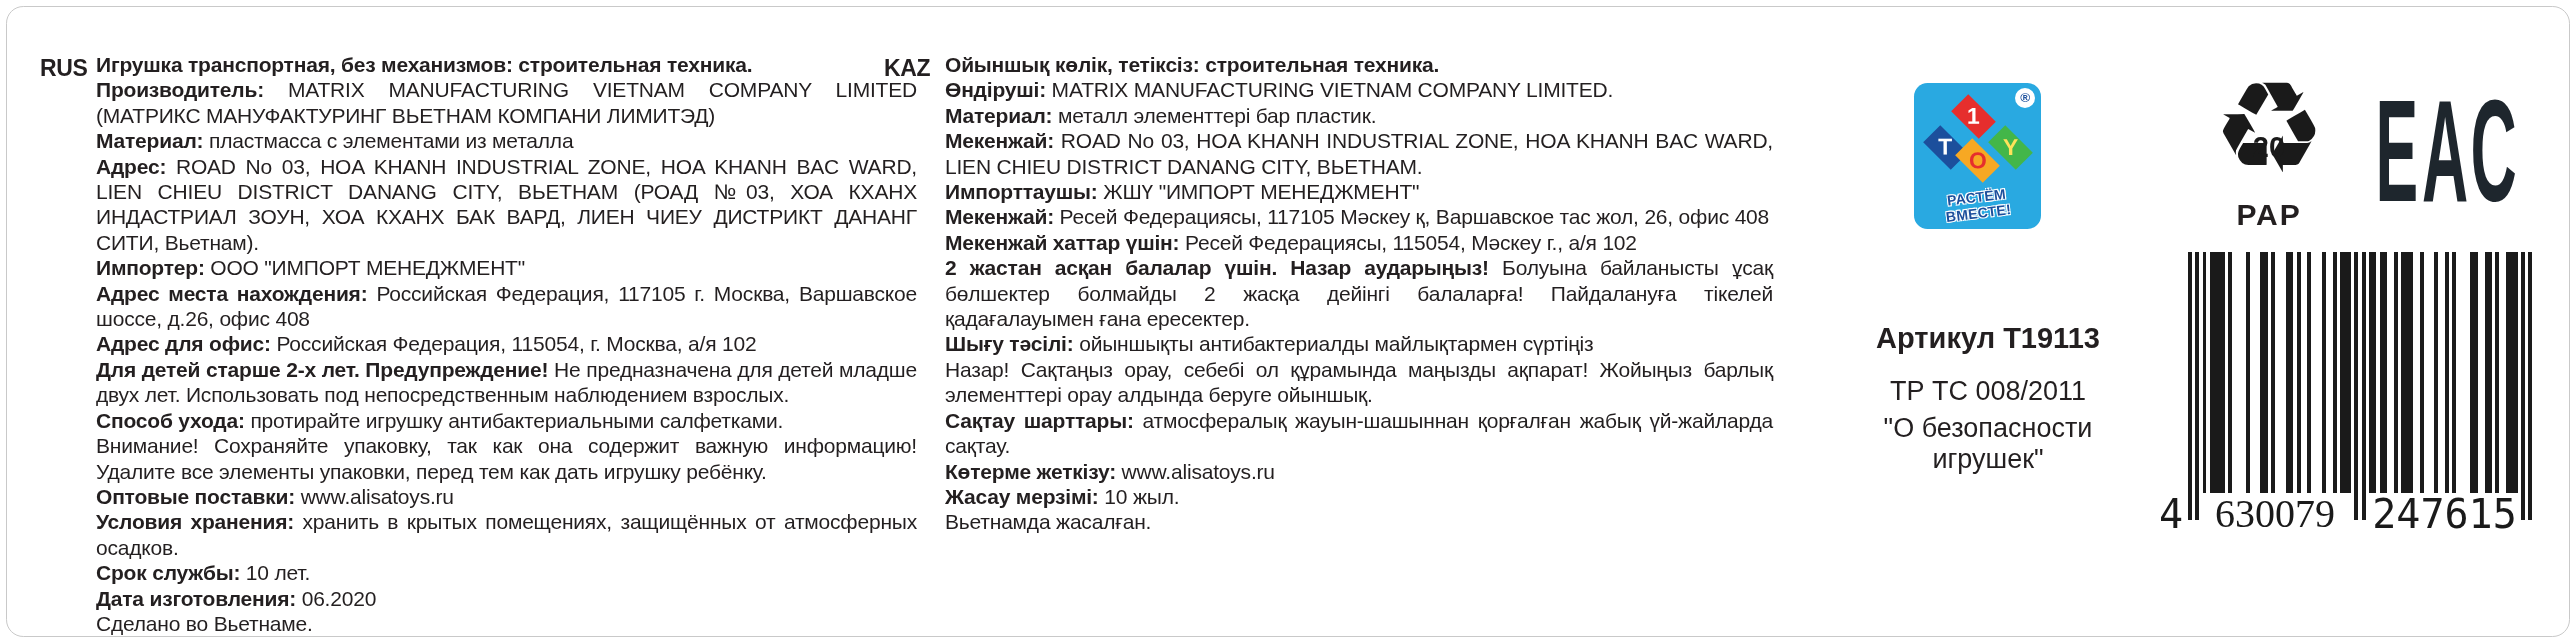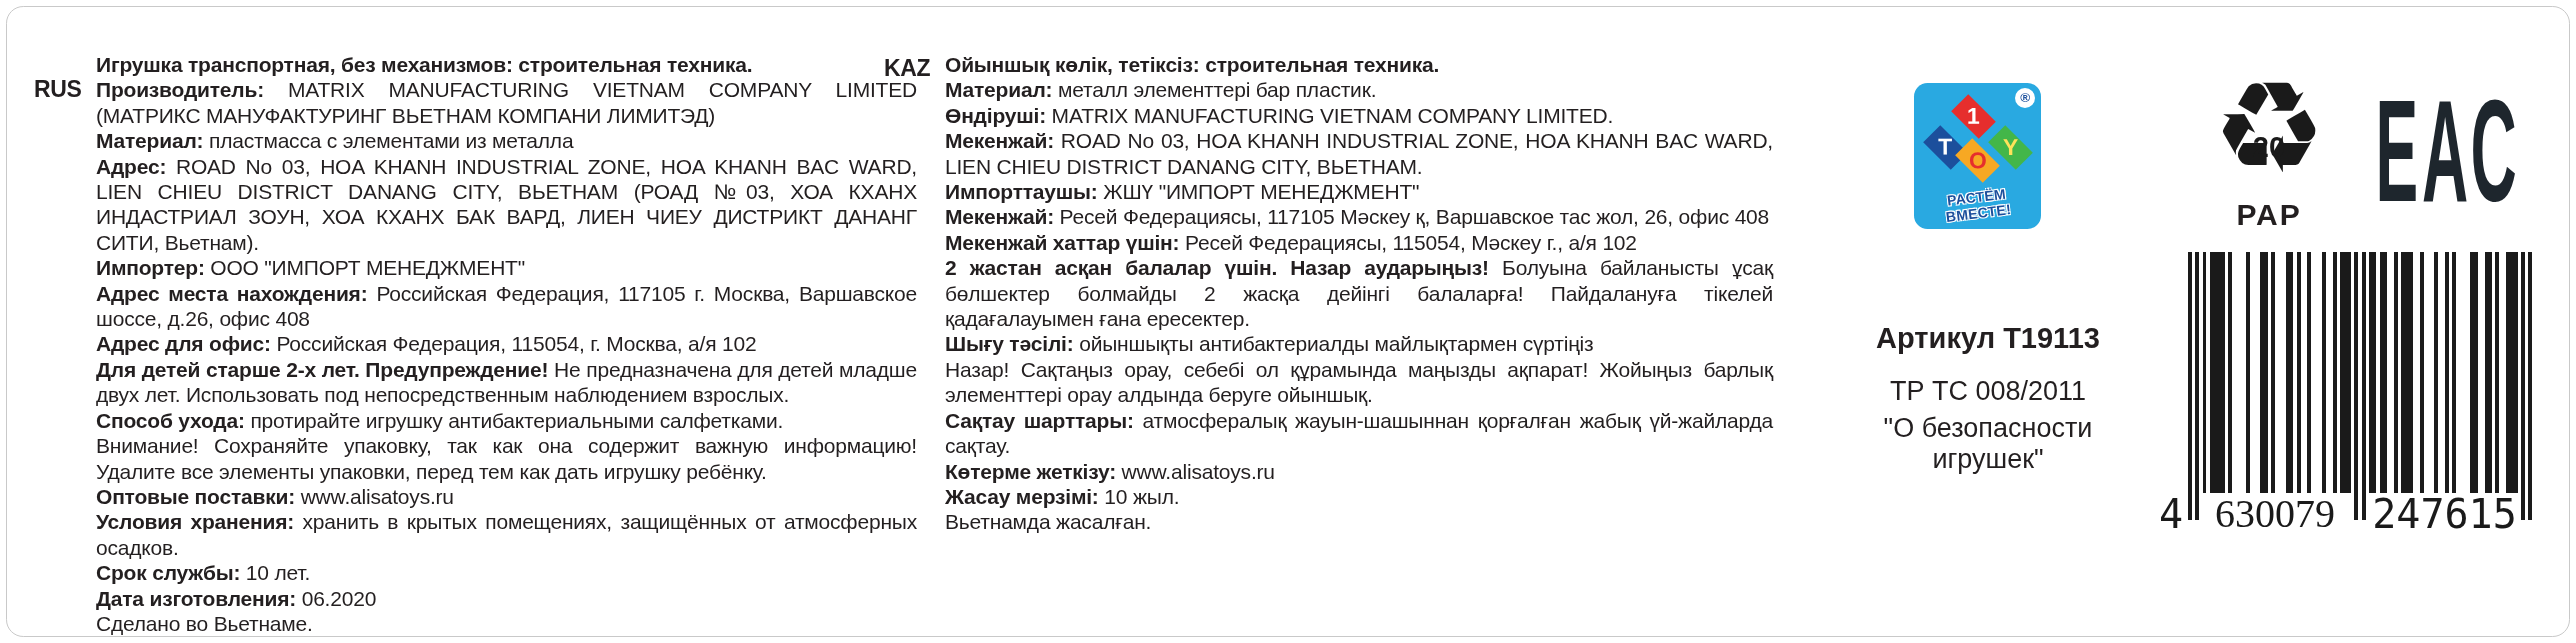--- a/index.html
+++ b/index.html
@@ -5,21 +5,21 @@
   html,body{margin:0;padding:0;background:#fff;}
   .stage{position:relative;width:2576px;height:643px;background:#ffffff;overflow:hidden;
          font-family:"Liberation Sans",sans-serif;color:#231f20;}
   .label-border{position:absolute;left:5.8px;top:5.8px;right:5.8px;bottom:5.8px;
                 border:1.9px solid #c9c9c9;border-radius:17.3px;background:#fff;}
   
   .lang-code{position:absolute;top:55px;font-size:23px;font-weight:700;letter-spacing:-0.3px;}
   .col-text{position:absolute;top:52px;font-size:21px;line-height:25.4px;letter-spacing:-0.2px;}
   .item{margin:0;text-align:justify;}
   .item b{font-weight:700;}
-  #rus-code{left:34px;margin-top:21px;}
+  #rus-code{left:40px;}
   #rus-text{left:96px;width:821px;}
   #kaz-code{left:884px;}
   #kaz-text{left:945px;width:828px;}
   
   .logo{position:absolute;left:1914px;top:83px;width:127px;height:146px;border-radius:13.5px;}
   .logo .reg{position:absolute;right:5.8px;top:4.8px;width:20px;height:20px;border-radius:50%;
              background:#fff;color:#1c4f9c;font-size:13.5px;font-weight:700;text-align:center;line-height:20px;}
   .tile{position:absolute;width:39px;height:39px;transform:rotate(45deg) scale(1,.62);
         display:flex;align-items:center;justify-content:center;}
   .tile span{transform:scale(1,1.6) rotate(-45deg);font-weight:800;font-size:23px;line-height:1;}
@@ -72,22 +72,22 @@
       <p class="item"><b>Оптовые поставки:</b><span> www.alisatoys.ru</span></p>
       <p class="item"><b>Условия хранения:</b><span> хранить в крытых помещениях, защищённых от атмосферных осадков.</span></p>
       <p class="item"><b>Срок службы:</b><span> 10 лет.</span></p>
       <p class="item"><b>Дата изготовления:</b><span> 06.2020</span></p>
       <p class="item"><span>Сделано во Вьетнаме.</span></p>
     </div>
 
   <div class="lang-code" id="kaz-code">KAZ</div>
   <div class="col-text" id="kaz-text">
       <p class="item"><b>Ойыншық көлік, тетіксіз: строительная техника.</b><span></span></p>
+      <p class="item"><b>Өндіруші:</b><span> MATRIX MANUFACTURING VIETNAM COMPANY LIMITED.</span></p>
       <p class="item"><b>Материал:</b><span> металл элементтері бар пластик.</span></p>
-      <p class="item"><b>Өндіруші:</b><span> MATRIX MANUFACTURING VIETNAM COMPANY LIMITED.</span></p>
       <p class="item"><b>Мекенжай:</b><span> ROAD No 03, HOA KHANH INDUSTRIAL ZONE, HOA KHANH BAC WARD, LIEN CHIEU DISTRICT DANANG CITY, ВЬЕТНАМ.</span></p>
       <p class="item"><b>Импорттаушы:</b><span> ЖШҮ "ИМПОРТ МЕНЕДЖМЕНТ"</span></p>
       <p class="item"><b>Мекенжай:</b><span> Ресей Федерациясы, 117105 Мәскеу қ, Варшавское тас жол, 26, офис 408</span></p>
       <p class="item"><b>Мекенжай хаттар үшін:</b><span> Ресей Федерациясы, 115054, Мәскеу г., а/я 102</span></p>
       <p class="item"><b>2 жастан асқан балалар үшін. Назар аударыңыз!</b><span> Болуына байланысты ұсақ бөлшектер болмайды 2 жасқа дейінгі балаларға! Пайдалануға тікелей қадағалауымен ғана ересектер.</span></p>
       <p class="item"><b>Шығу тәсілі:</b><span> ойыншықты антибактериалды майлықтармен сүртіңіз</span></p>
       <p class="item"><span>Назар! Сақтаңыз орау, себебі ол құрамында маңызды ақпарат! Жойыңыз барлық элементтері орау алдында беруге ойыншық.</span></p>
       <p class="item"><b>Сақтау шарттары:</b><span> атмосфералық жауын-шашыннан қорғалған жабық үй-жайларда сақтау.</span></p>
       <p class="item"><b>Көтерме жеткізу:</b><span> www.alisatoys.ru</span></p>
       <p class="item"><b>Жасау мерзімі:</b><span> 10 жыл.</span></p>

